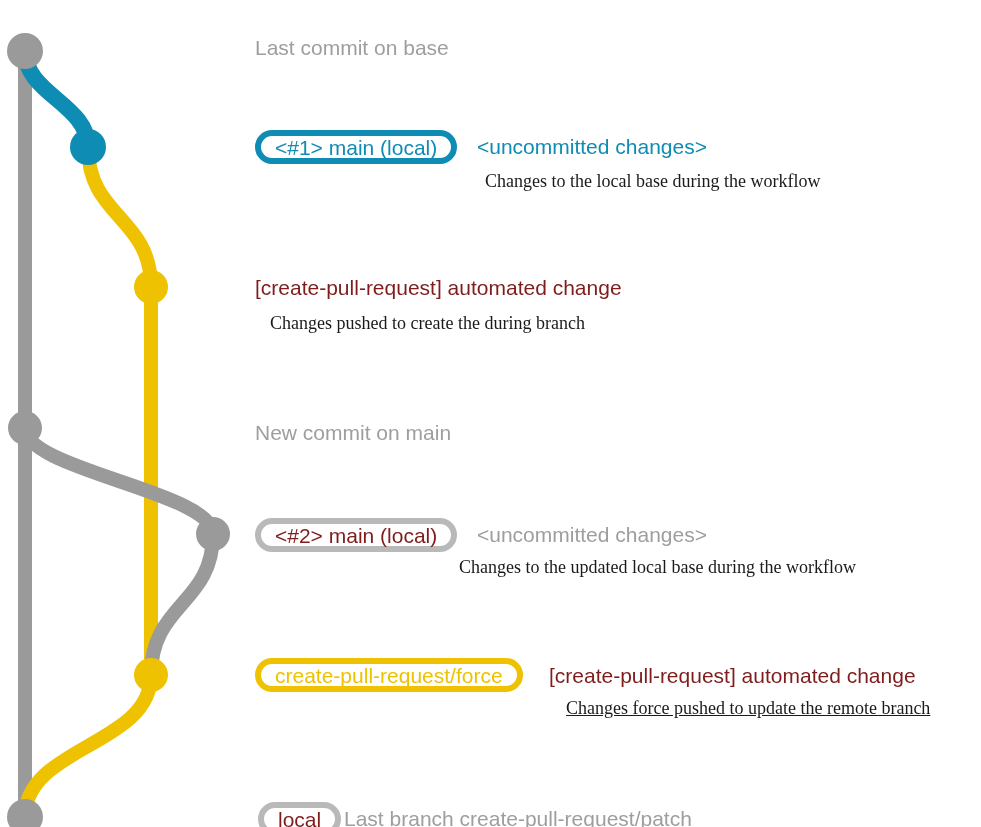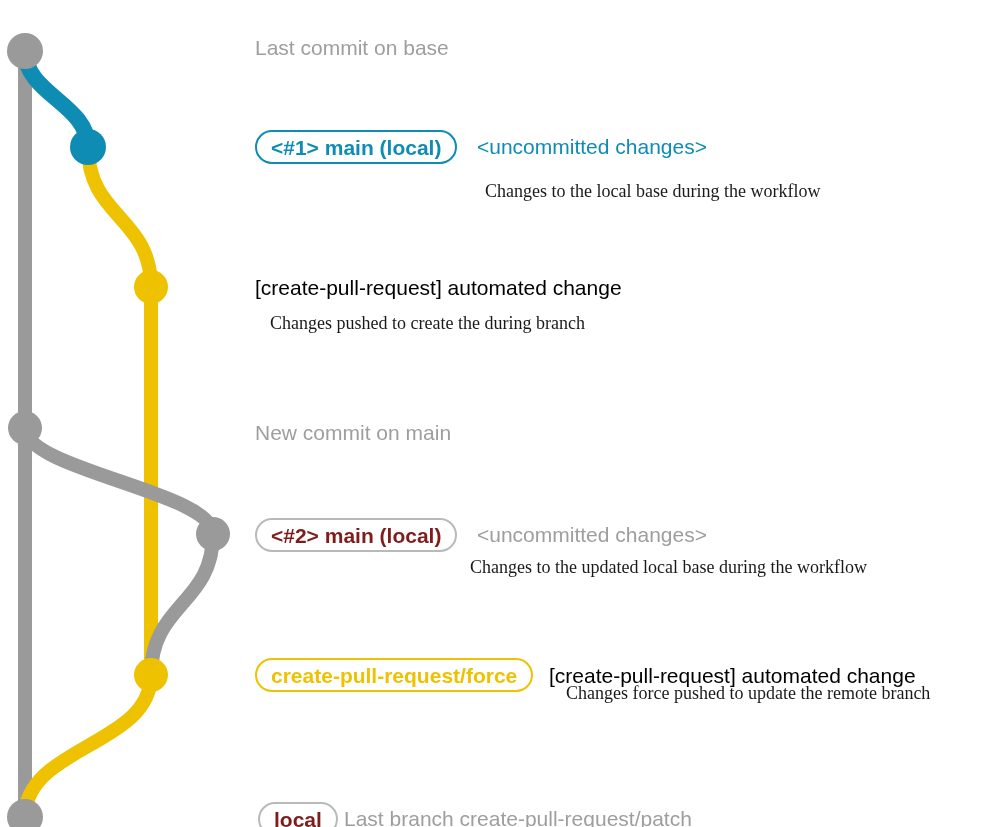--- a/index.html
+++ b/index.html
@@ -29,21 +29,21 @@
     position: absolute;
     white-space: nowrap;
     font-family: "Liberation Sans", sans-serif;
     font-size: 21px;
     line-height: 26px;
   }
   .headline.plain-gray {
     color: #9e9e9e;
   }
   .headline.yellow {
-    color: #000000;
+    color: #7f1d1d;
   }
   .headline.blue {
     color: #0e8cb4;
   }
   .headline.gray {
     color: #9e9e9e;
   }
   .desc {
     position: absolute;
     white-space: nowrap;
@@ -54,27 +54,26 @@
   }
   .pill {
     position: absolute;
     display: inline-flex;
     align-items: center;
     justify-content: center;
     box-sizing: border-box;
     height: 34px;
     padding: 0 14px;
     border-radius: 17px;
-    border: 2px solid #8b5cf6;
+    border: 6px solid #8b5cf6;
     background: #ffffff;
     font-family: "Liberation Sans", sans-serif;
     font-size: 21px;
     line-height: 21px;
     white-space: nowrap;
-    font-weight: bold;
   }
   .pill.blue {
     border-color: #0e8cb4;
     color: #0e8cb4;
   }
   .pill.gray {
     border-color: #b9b9b9;
     color: #7f1d1d;
   }
   .pill.yellow {
@@ -109,31 +108,31 @@
     <circle cx="25" cy="406" r="17" fill="#9a9a9a"></circle>
     <circle cx="213" cy="512" r="17" fill="#9a9a9a"></circle>
     <circle cx="151" cy="653" r="17" fill="#eec200"></circle>
     <circle cx="25" cy="795" r="18" fill="#9a9a9a"></circle>
   </svg>
 
   <div class="headline plain-gray" style="left:255px; top:13px;">Last commit on base</div>
 
   <div class="pill blue" style="left:255px; top:108px;">&lt;#1&gt; main (local)</div>
   <div class="headline blue" style="left:477px; top:112px;">&lt;uncommitted changes&gt;</div>
-  <div class="desc" style="left:485px; top:158px;">Changes to the local base during the workflow</div>
+  <div class="desc" style="left:485px; top:148px;">Changes to the local base during the workflow</div>
 
   <div class="headline yellow" style="left:255px; top:253px;">[create-pull-request] automated change</div>
   <div class="desc" style="left:270px; top:290px;">Changes pushed to create the during branch</div>
 
   <div class="headline plain-gray" style="left:255px; top:398px;">New commit on main</div>
 
   <div class="pill gray" style="left:255px; top:496px;">&lt;#2&gt; main (local)</div>
   <div class="headline gray" style="left:477px; top:500px;">&lt;uncommitted changes&gt;</div>
-  <div class="desc" style="left:470px; top:534px;text-align:center;">Changes to the updated local base during the workflow</div>
+  <div class="desc" style="left:459px; top:534px;text-align:center;">Changes to the updated local base during the workflow</div>
 
   <div class="pill yellow" style="left:255px; top:636px;">create-pull-request/force</div>
   <div class="headline yellow" style="left:549px; top:641px;">[create-pull-request] automated change</div>
-  <div class="desc" style="left:566px; top:660px;">Changes force pushed to update the remote branch</div>
+  <div class="desc" style="left:566px; top:675px;text-decoration:underline;">Changes force pushed to update the remote branch</div>
 
   <div class="pill gray" style="left:258px; top:780px;">local</div>
   <div class="headline plain-gray" style="left:344px; top:784px;">Last branch create-pull-request/patch</div>
 
 </div>
 
 </body></html>

